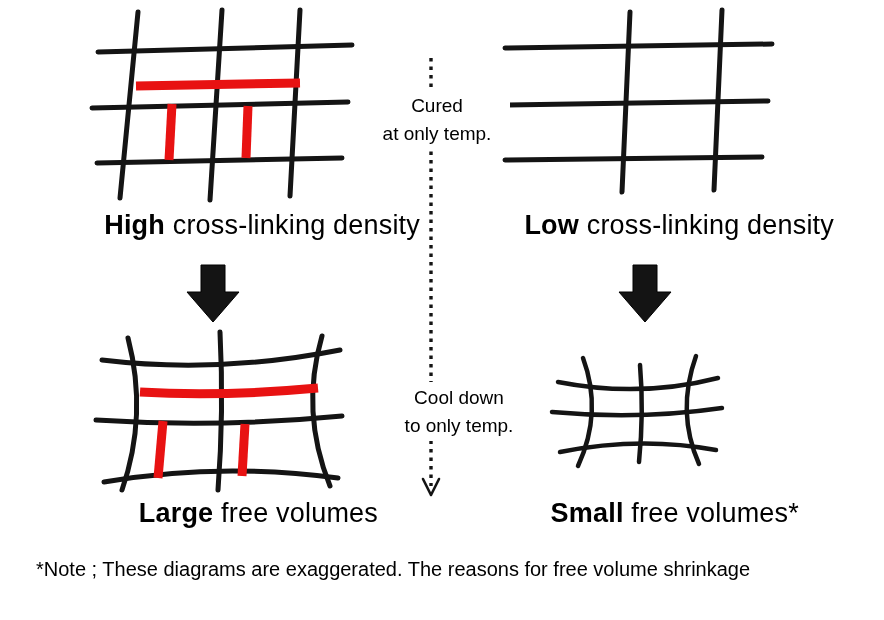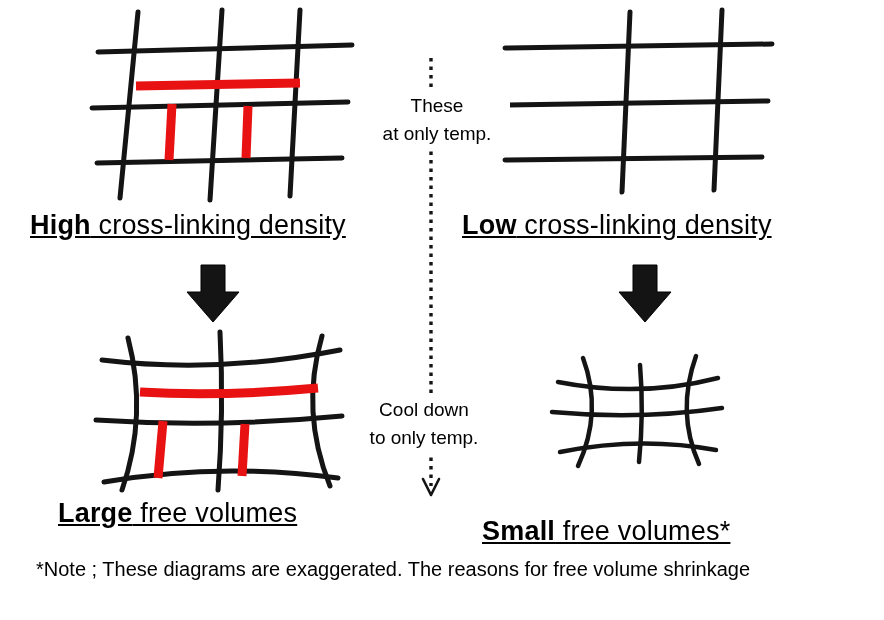--- a/index.html
+++ b/index.html
@@ -11,25 +11,24 @@
     position:relative;
     width:884px;height:620px;
     background:#ffffff;
     font-family:"Liberation Sans", sans-serif;
     color:#000;
     overflow:hidden;
   }
   #art{position:absolute;left:0;top:0;}
   .caption{
     position:absolute;
-    text-align:left;
+    text-align:right;
     font-size:27px;
     letter-spacing:0.2px;
     white-space:nowrap;
-    text-decoration:underline;
   }
   .caption b{font-weight:bold;}
   .flow-label{
     position:absolute;
     text-align:center;
     font-size:19px;
     line-height:1.45;
     background:#ffffff;
     padding:2px 4px;
     white-space:nowrap;
@@ -112,30 +111,30 @@
   </div>
 
   <div class="caption" style="left:58px;top:498px;width:320px;">
     <b>Large</b><span> free volumes</span>
   </div>
 
   <div class="caption" style="left:462px;top:210px;width:372px;">
     <b>Low</b><span> cross-linking density</span>
   </div>
 
-  <div class="caption" style="left:482px;top:498px;width:336px;margin-top:18px;">
+  <div class="caption" style="left:463px;top:498px;width:336px;">
     <b>Small</b><span> free volumes*</span>
   </div>
 
   <div class="flow-label" style="left:364px;top:90px;width:138px;">
-    <div>These</div>
+    <div>Cured</div>
     <div>at only temp.</div>
   </div>
 
-  <div class="flow-label" style="left:345px;top:382px;width:150px;margin-top:12px;">
+  <div class="flow-label" style="left:380px;top:382px;width:150px;">
     <div>Cool down</div>
     <div>to only temp.</div>
   </div>
 
   <div class="note">
     <div>*Note ; These diagrams are exaggerated. The reasons for free volume shrinkage</div>
   </div>
 
 </div>
 

